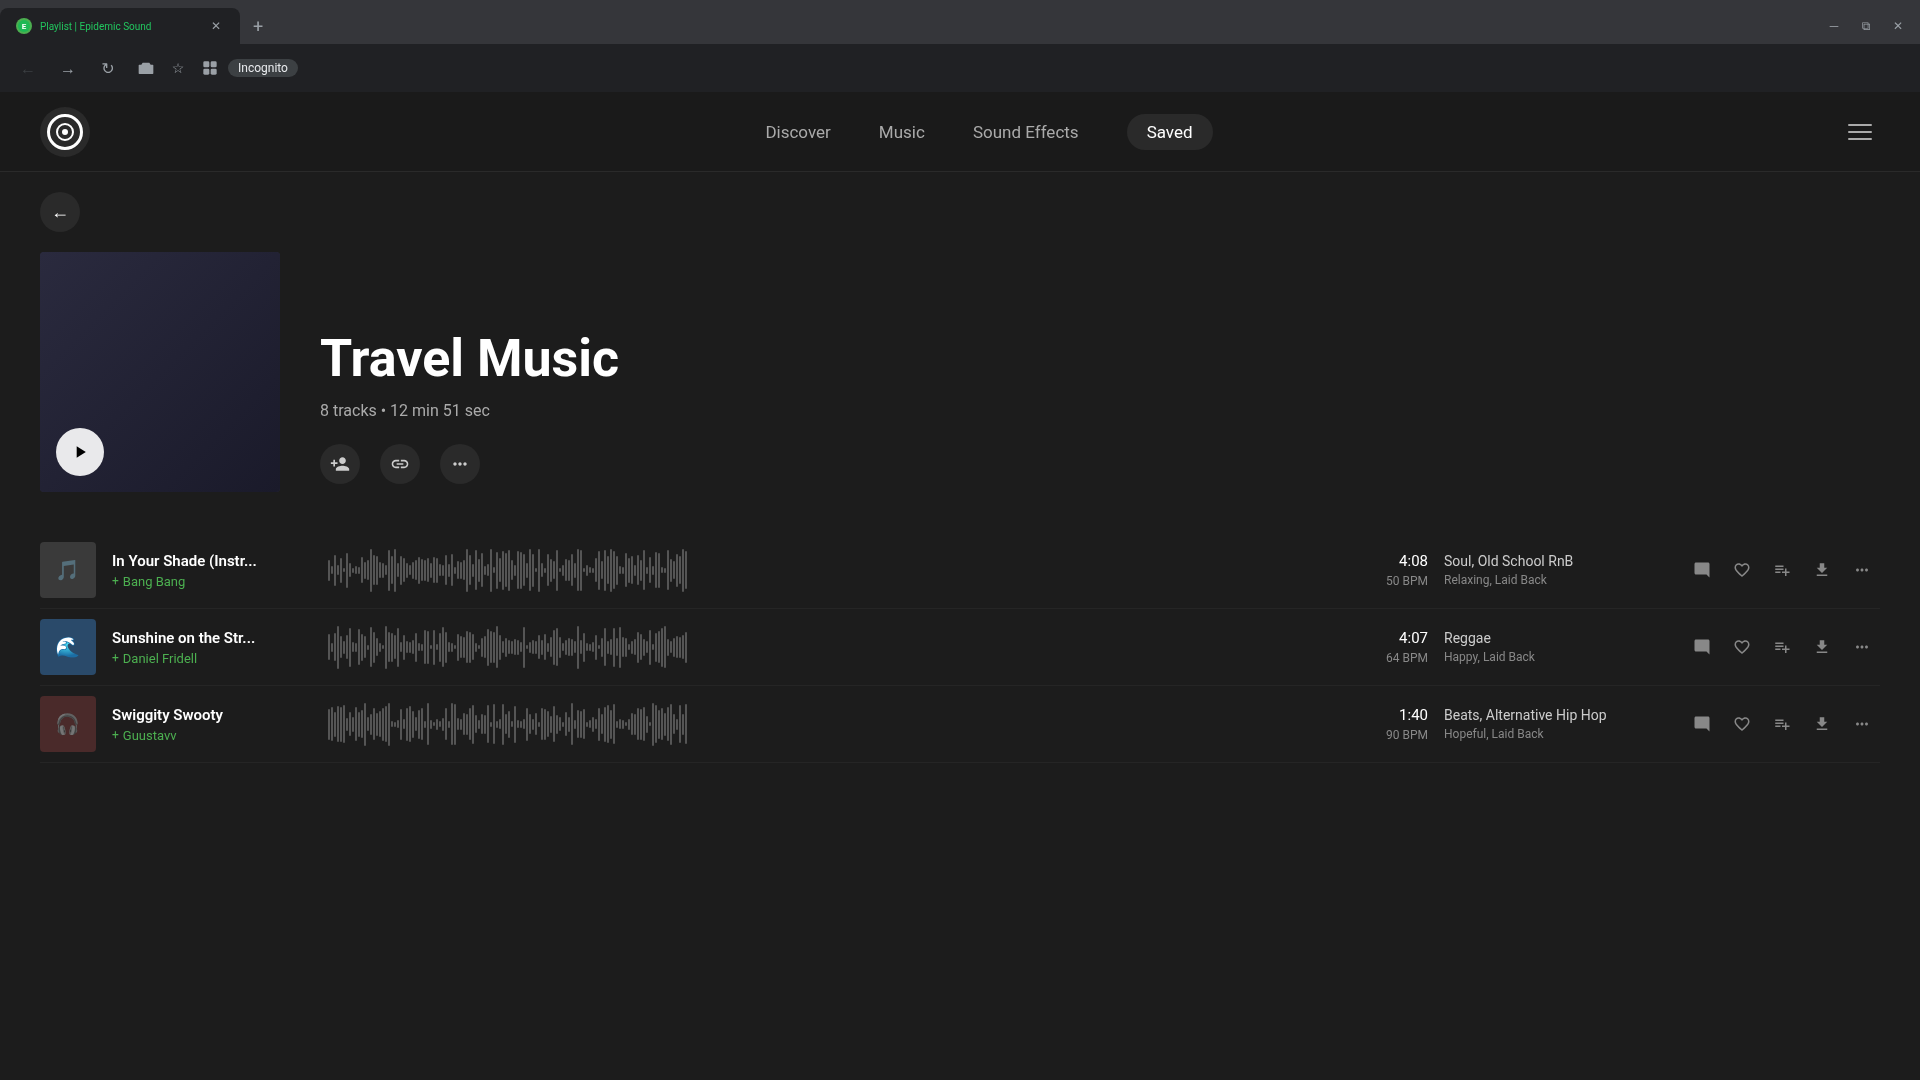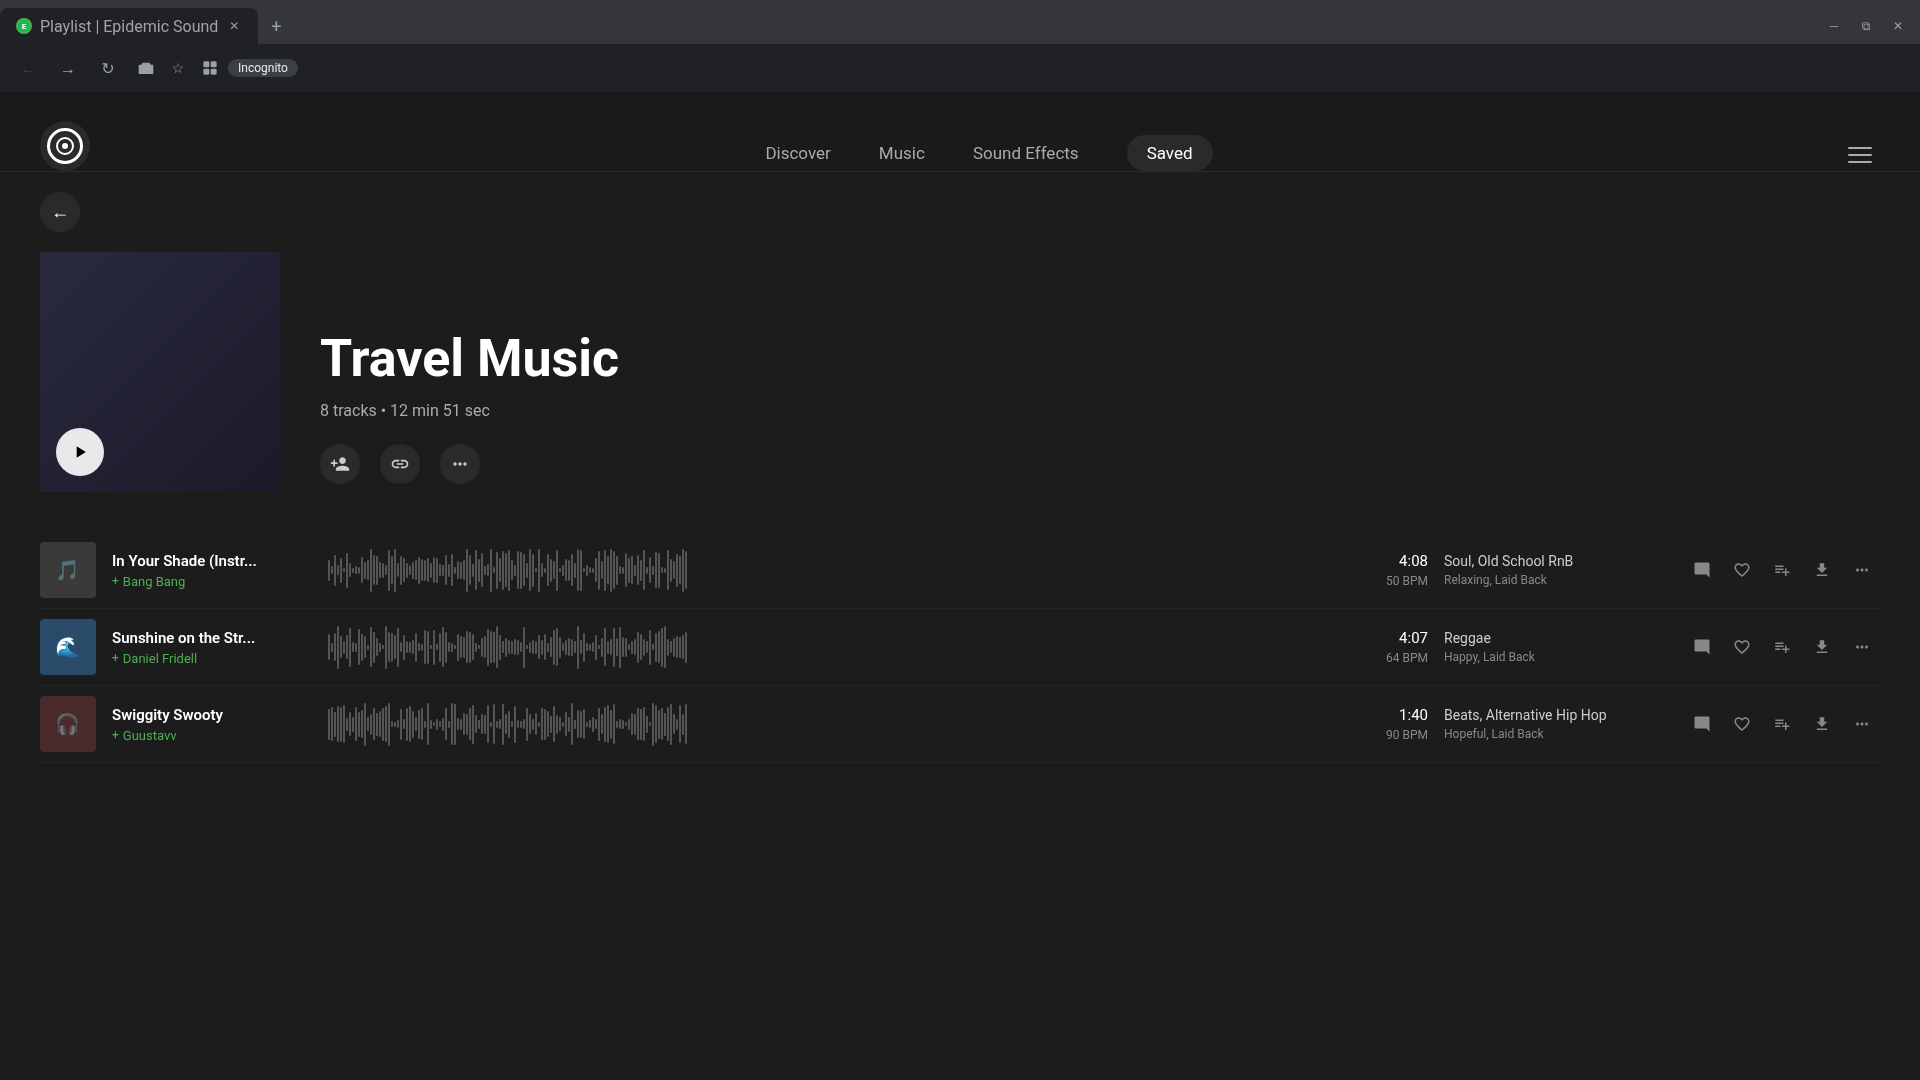--- a/index.html
+++ b/index.html
@@ -40,22 +40,22 @@
       width: 16px;
       height: 16px;
       border-radius: 50%;
       background: #4CAF50;
       display: flex; align-items: center; justify-content: center;
       font-size: 10px;
       color: white;
       font-weight: bold;
     }
     .tab-title {
-      font-size: 16px;
-      color: #a3a3a3;
+      font-size: 10px;
+      color: #22c55e;
       white-space: nowrap;
       overflow: hidden;
       text-overflow: ellipsis;
       flex: 1;
     }
     .tab-close {
       width: 16px;
       height: 16px;
       border-radius: 50%;
       display: flex; align-items: center; justify-content: center;
@@ -135,21 +135,21 @@
     
     .app-content {
       background: #1a1a2e;
       min-height: 988px;
       background: #1c1c1c;
     }
 
     
     .top-nav {
       display: flex;
-      align-items: flex-end;
+      align-items: center;
       padding: 0 40px;
       height: 80px;
       background: #1a1a1a;
       border-bottom: 1px solid #2a2a2a;
     }
     .logo {
       width: 50px; height: 50px;
       border-radius: 50%;
       background: #2a2a2a;
       display: flex; align-items: center; justify-content: center;

